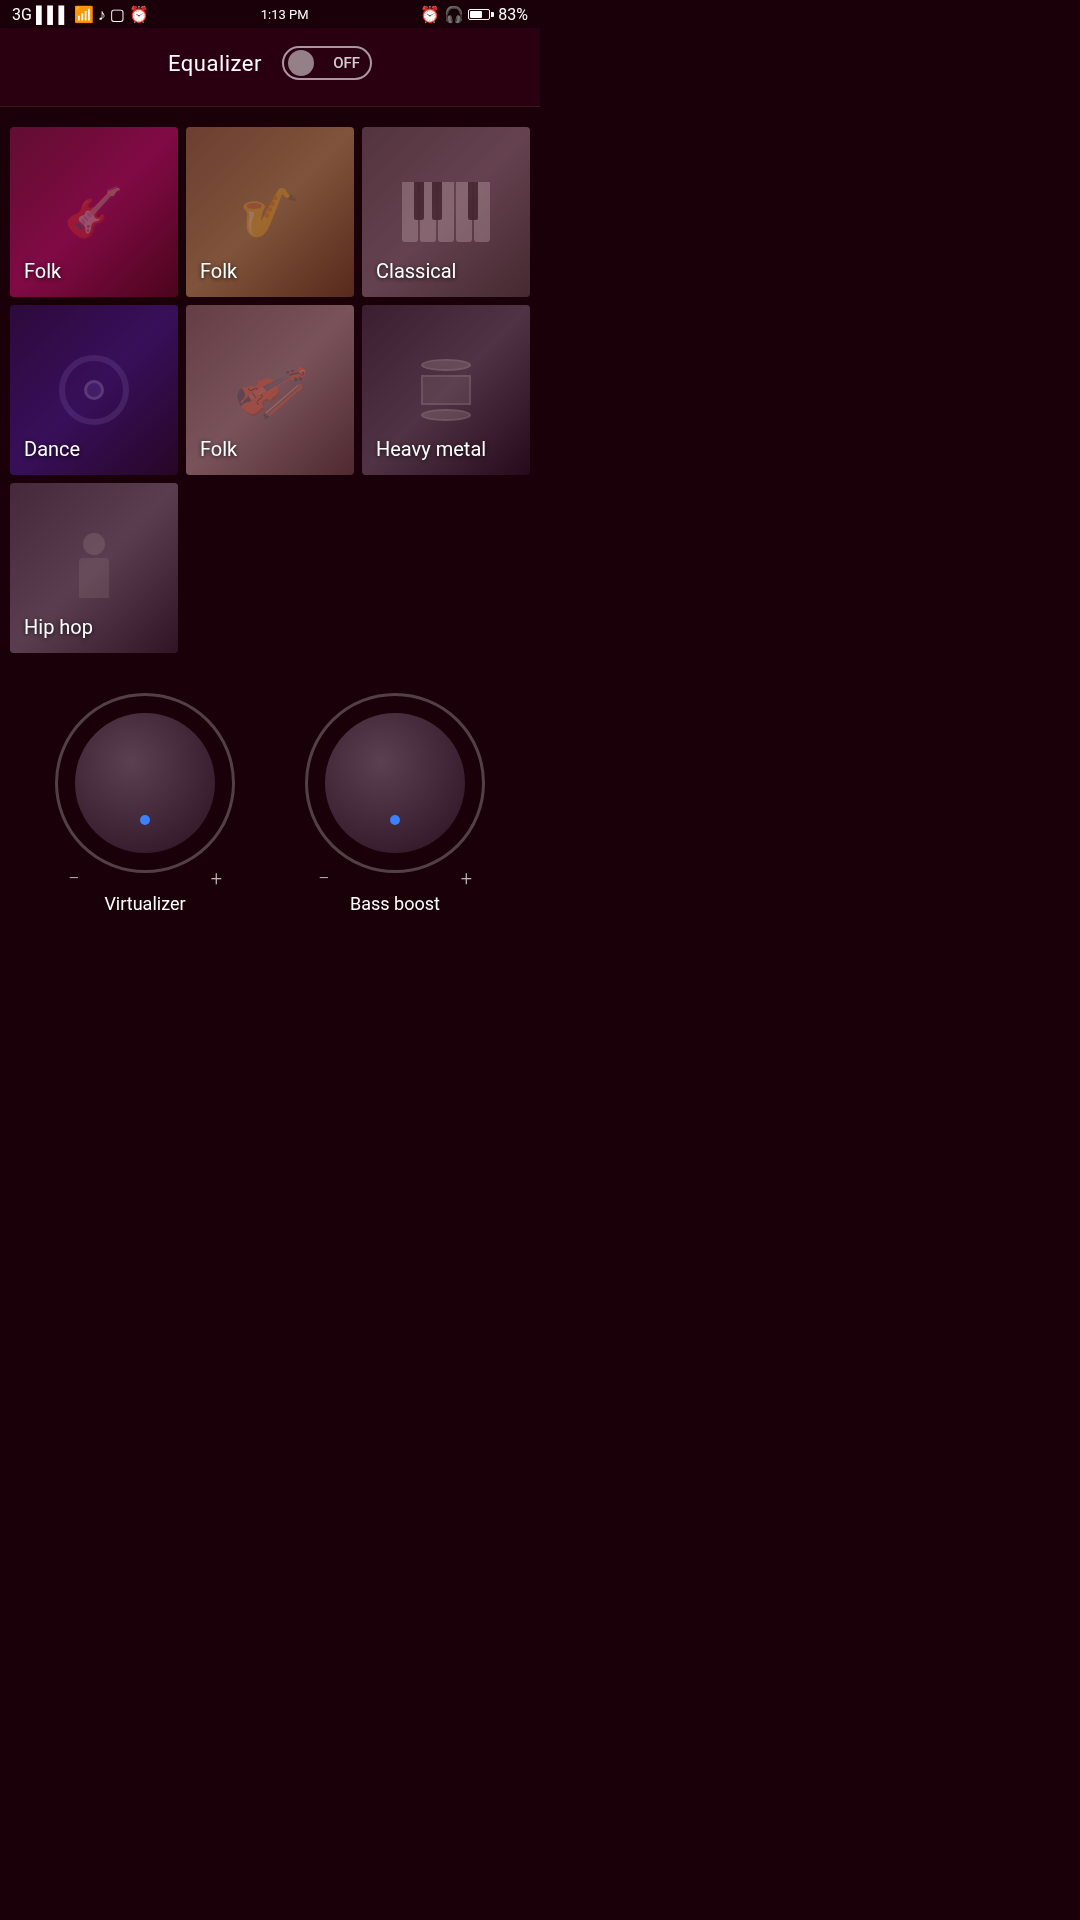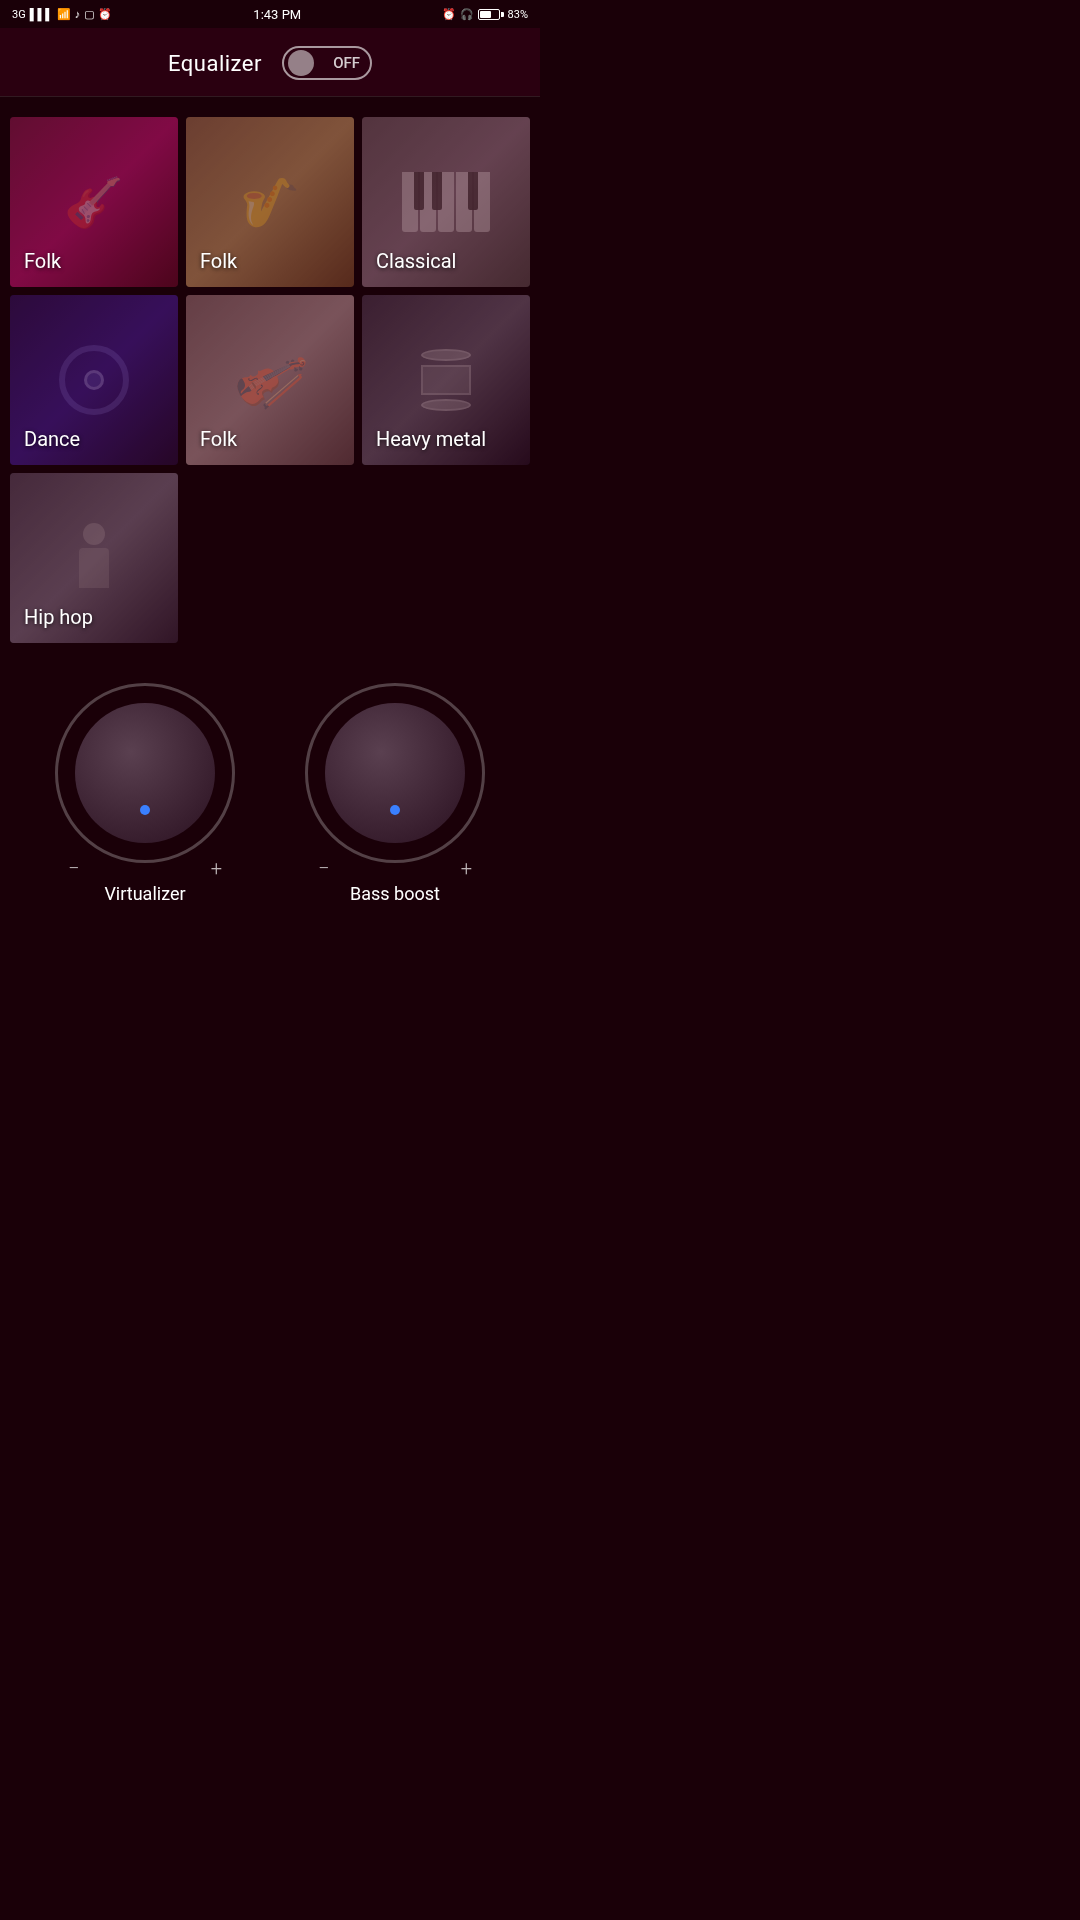--- a/index.html
+++ b/index.html
@@ -21,21 +21,21 @@
       align-items: center;
       padding: 6px 12px;
       background: #1a0008;
       height: 28px;
       font-size: 11px;
     }
     .status-left, .status-right {
       display: flex;
       align-items: center;
       gap: 4px;
-      font-size: 11px;
+      font-size: 16px;
     }
     .status-center {
       font-size: 13px;
       font-weight: 400;
     }
     .battery-icon {
       display: inline-flex;
       align-items: center;
       gap: 2px;
     }
@@ -65,21 +65,21 @@
       margin-left: -1px;
       vertical-align: middle;
     }
 
     
     .header {
       display: flex;
       justify-content: center;
       align-items: center;
       gap: 20px;
-      padding: 18px 20px 16px;
+      padding: 18px 20px 26px;
       background: #2a0010;
     }
     .header-title {
       font-size: 22px;
       font-weight: 400;
       letter-spacing: 0.5px;
     }
     .toggle-switch {
       width: 90px;
       height: 34px;
@@ -422,21 +422,21 @@
 
 <div class="status-bar">
   <div class="status-left">
     <span>3G</span>
     <span>▌▌▌</span>
     <span>📶</span>
     <span>♪</span>
     <span>▢</span>
     <span>⏰</span>
   </div>
-  <div class="status-center">1:43 PM</div>
+  <div class="status-center">1:13 PM</div>
   <div class="status-right">
     <span>⏰</span>
     <span>🎧</span>
     <span class="battery-icon">
       <span class="battery-body">
         <span class="battery-fill"></span>
       </span>
       <span class="battery-tip"></span>
     </span>
     <span>83%</span>

